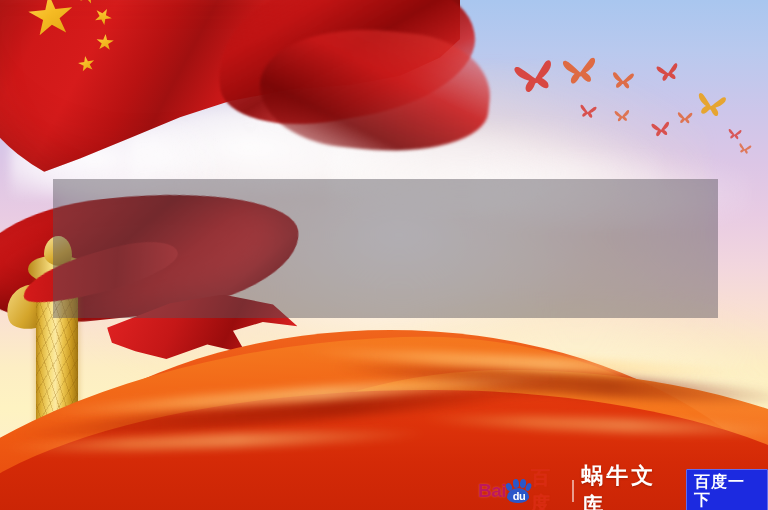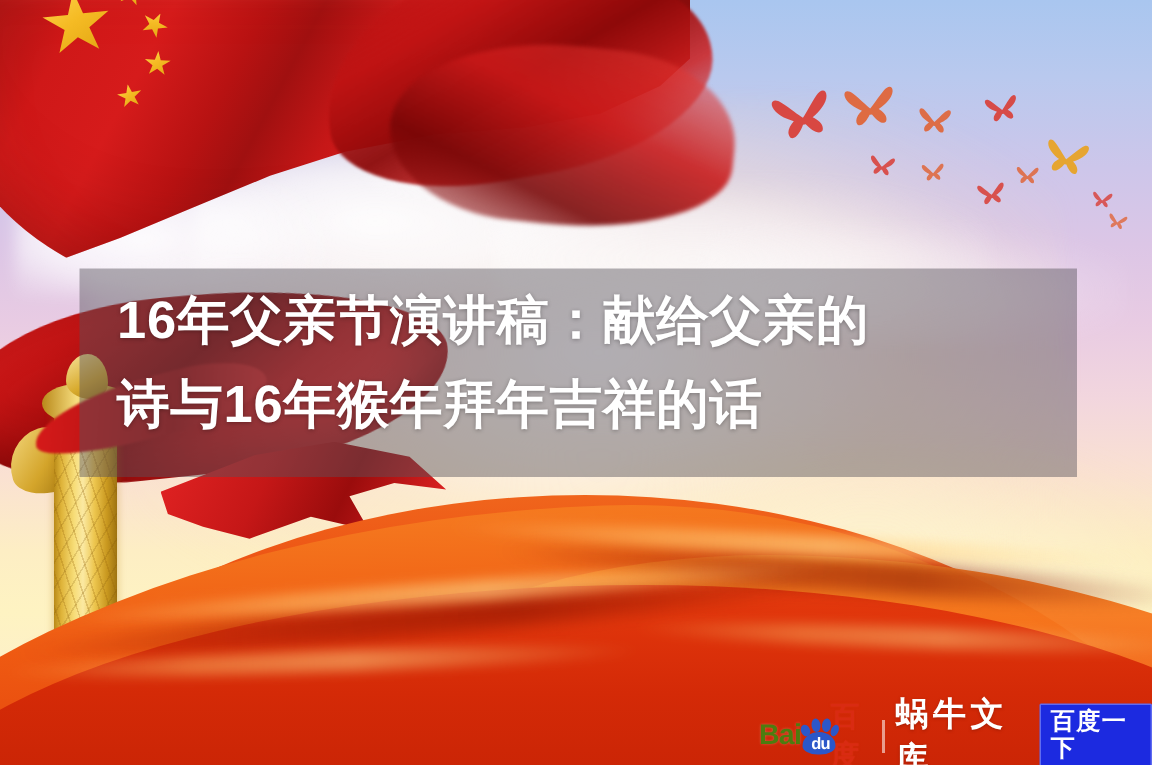--- a/index.html
+++ b/index.html
@@ -336,23 +336,22 @@
     gap: 0px;
   }
   .baidu-logo {
     display: flex;
     align-items: center;
     font-weight: 700;
     font-size: 19px;
     letter-spacing: -0.5px;
   }
   .baidu-bai {
-    color: #4d7c0f;
+    color: #be185d;
     text-shadow: 0 0 2px rgba(255,255,255,0.25);
-    margin-left: 28px;
   }
   .paw {
     position: relative;
     width: 26px; height: 24px;
     margin: 0 0px 0 -1px;
   }
   .paw-pad {
     position: absolute;
     left: 2px; bottom: 0;
     width: 22px; height: 15px;
@@ -493,22 +492,20 @@
     <div class="wv wv4"></div>
     <div class="wv-dark d1"></div>
     <div class="wv-dark d2"></div>
     <div class="wv-streak s1"></div>
     <div class="wv-streak s2"></div>
     <div class="wv-streak s3"></div>
     <div class="wv-streak s4"></div>
   </div>
 
   <div class="title-band"></div>
-  <div class="title-text">16年父亲节演讲稿：献给父亲的
-诗与16年猴年拜年吉祥的话</div>
 
   <div class="watermark">
     <div class="baidu-logo">
       <span class="baidu-bai">Bai</span>
       <span class="paw">
         <span class="paw-toe pt1"></span>
         <span class="paw-toe pt2"></span>
         <span class="paw-toe pt3"></span>
         <span class="paw-toe pt4"></span>
         <span class="paw-pad"></span>

